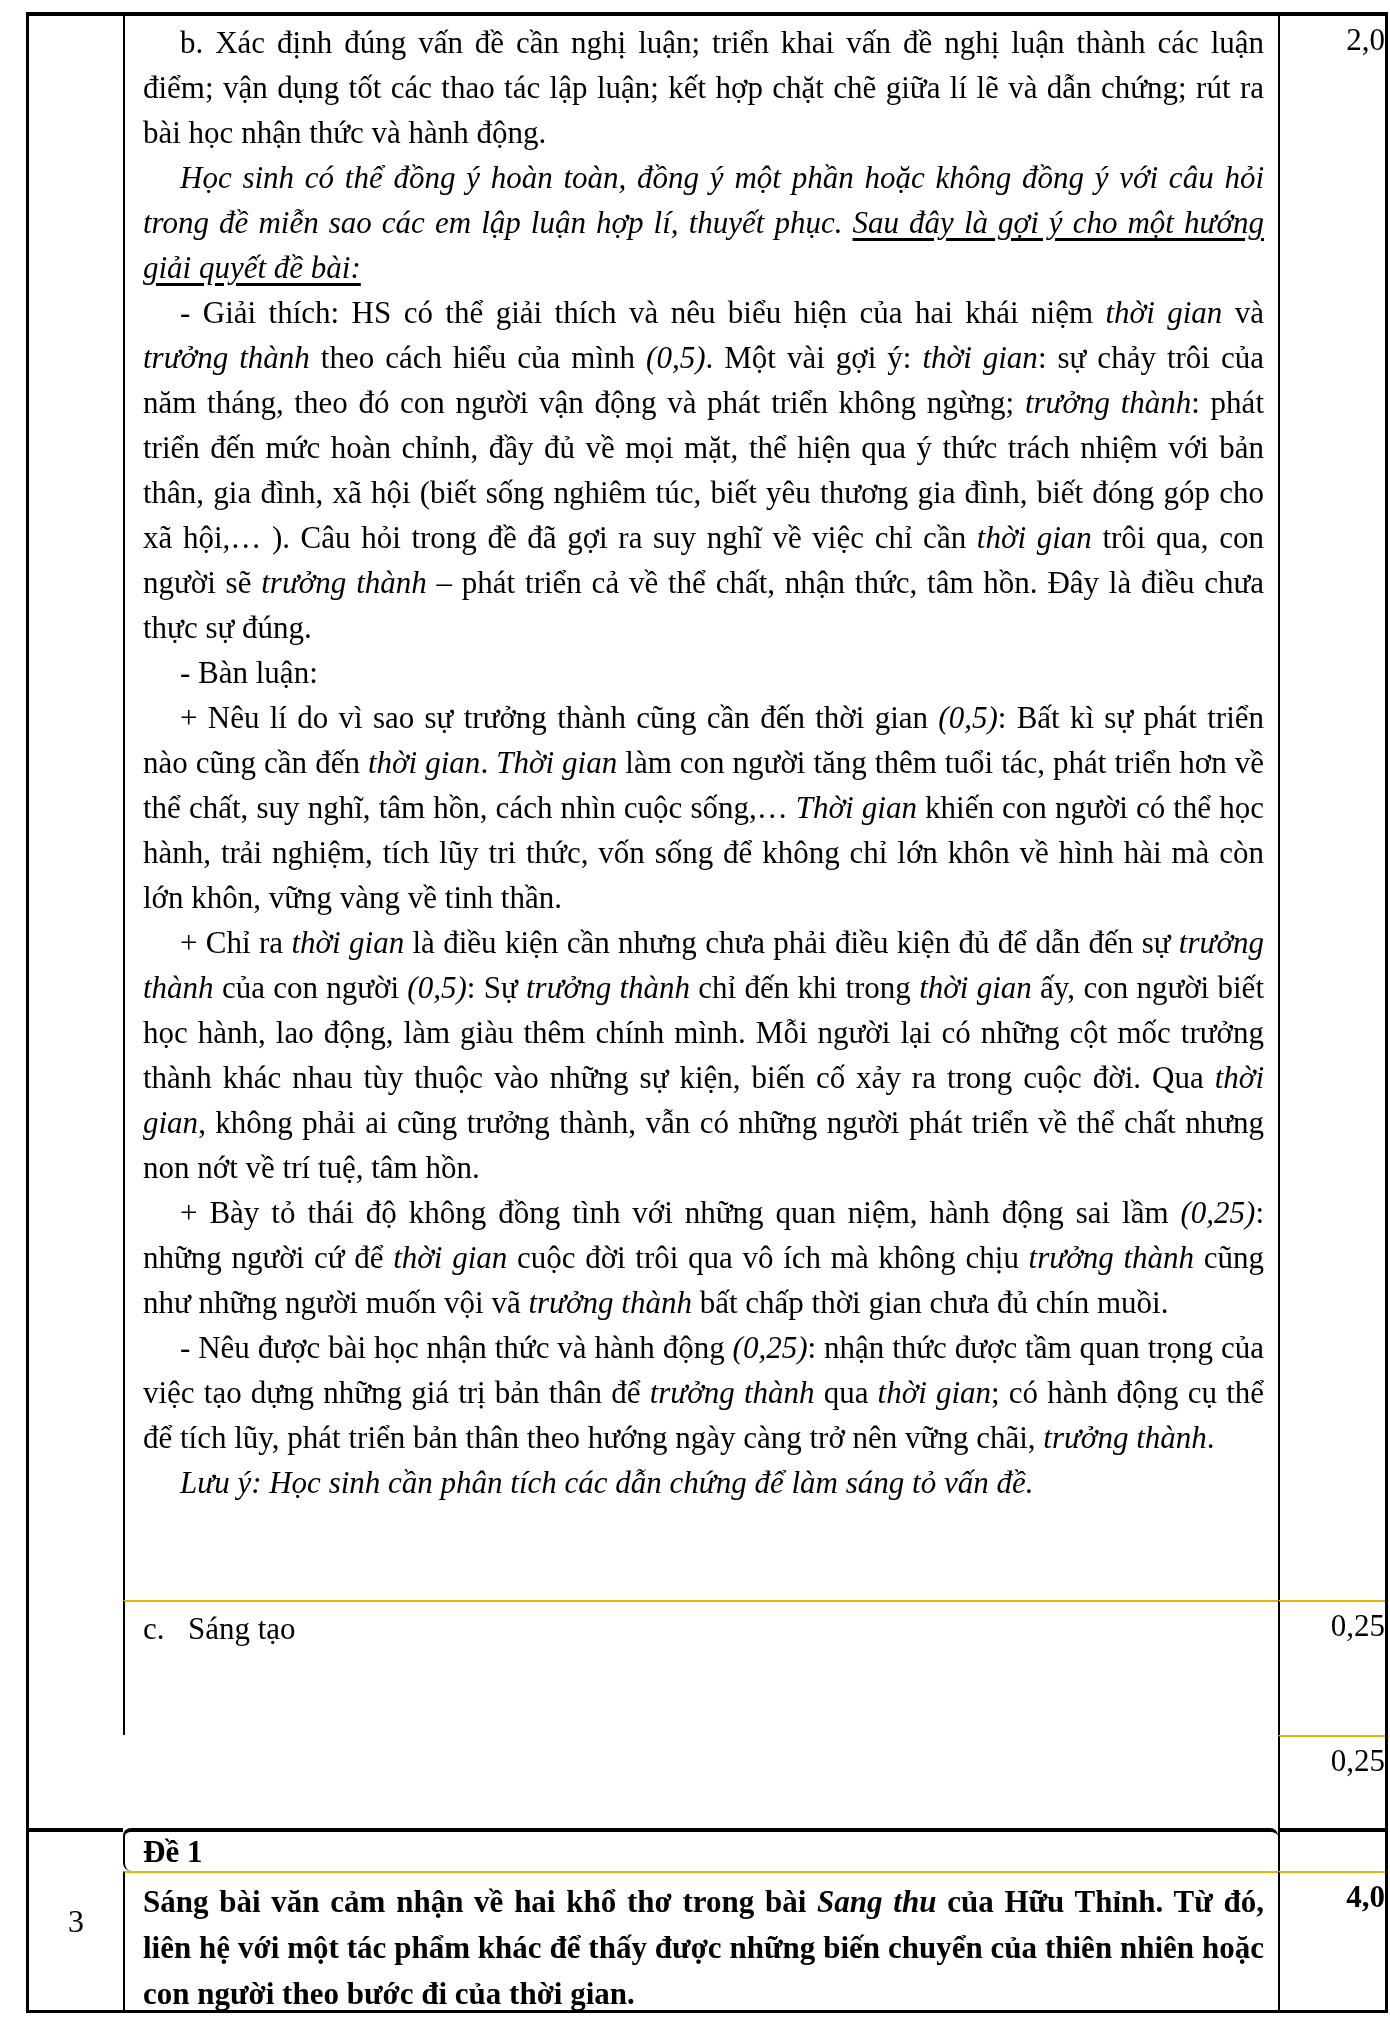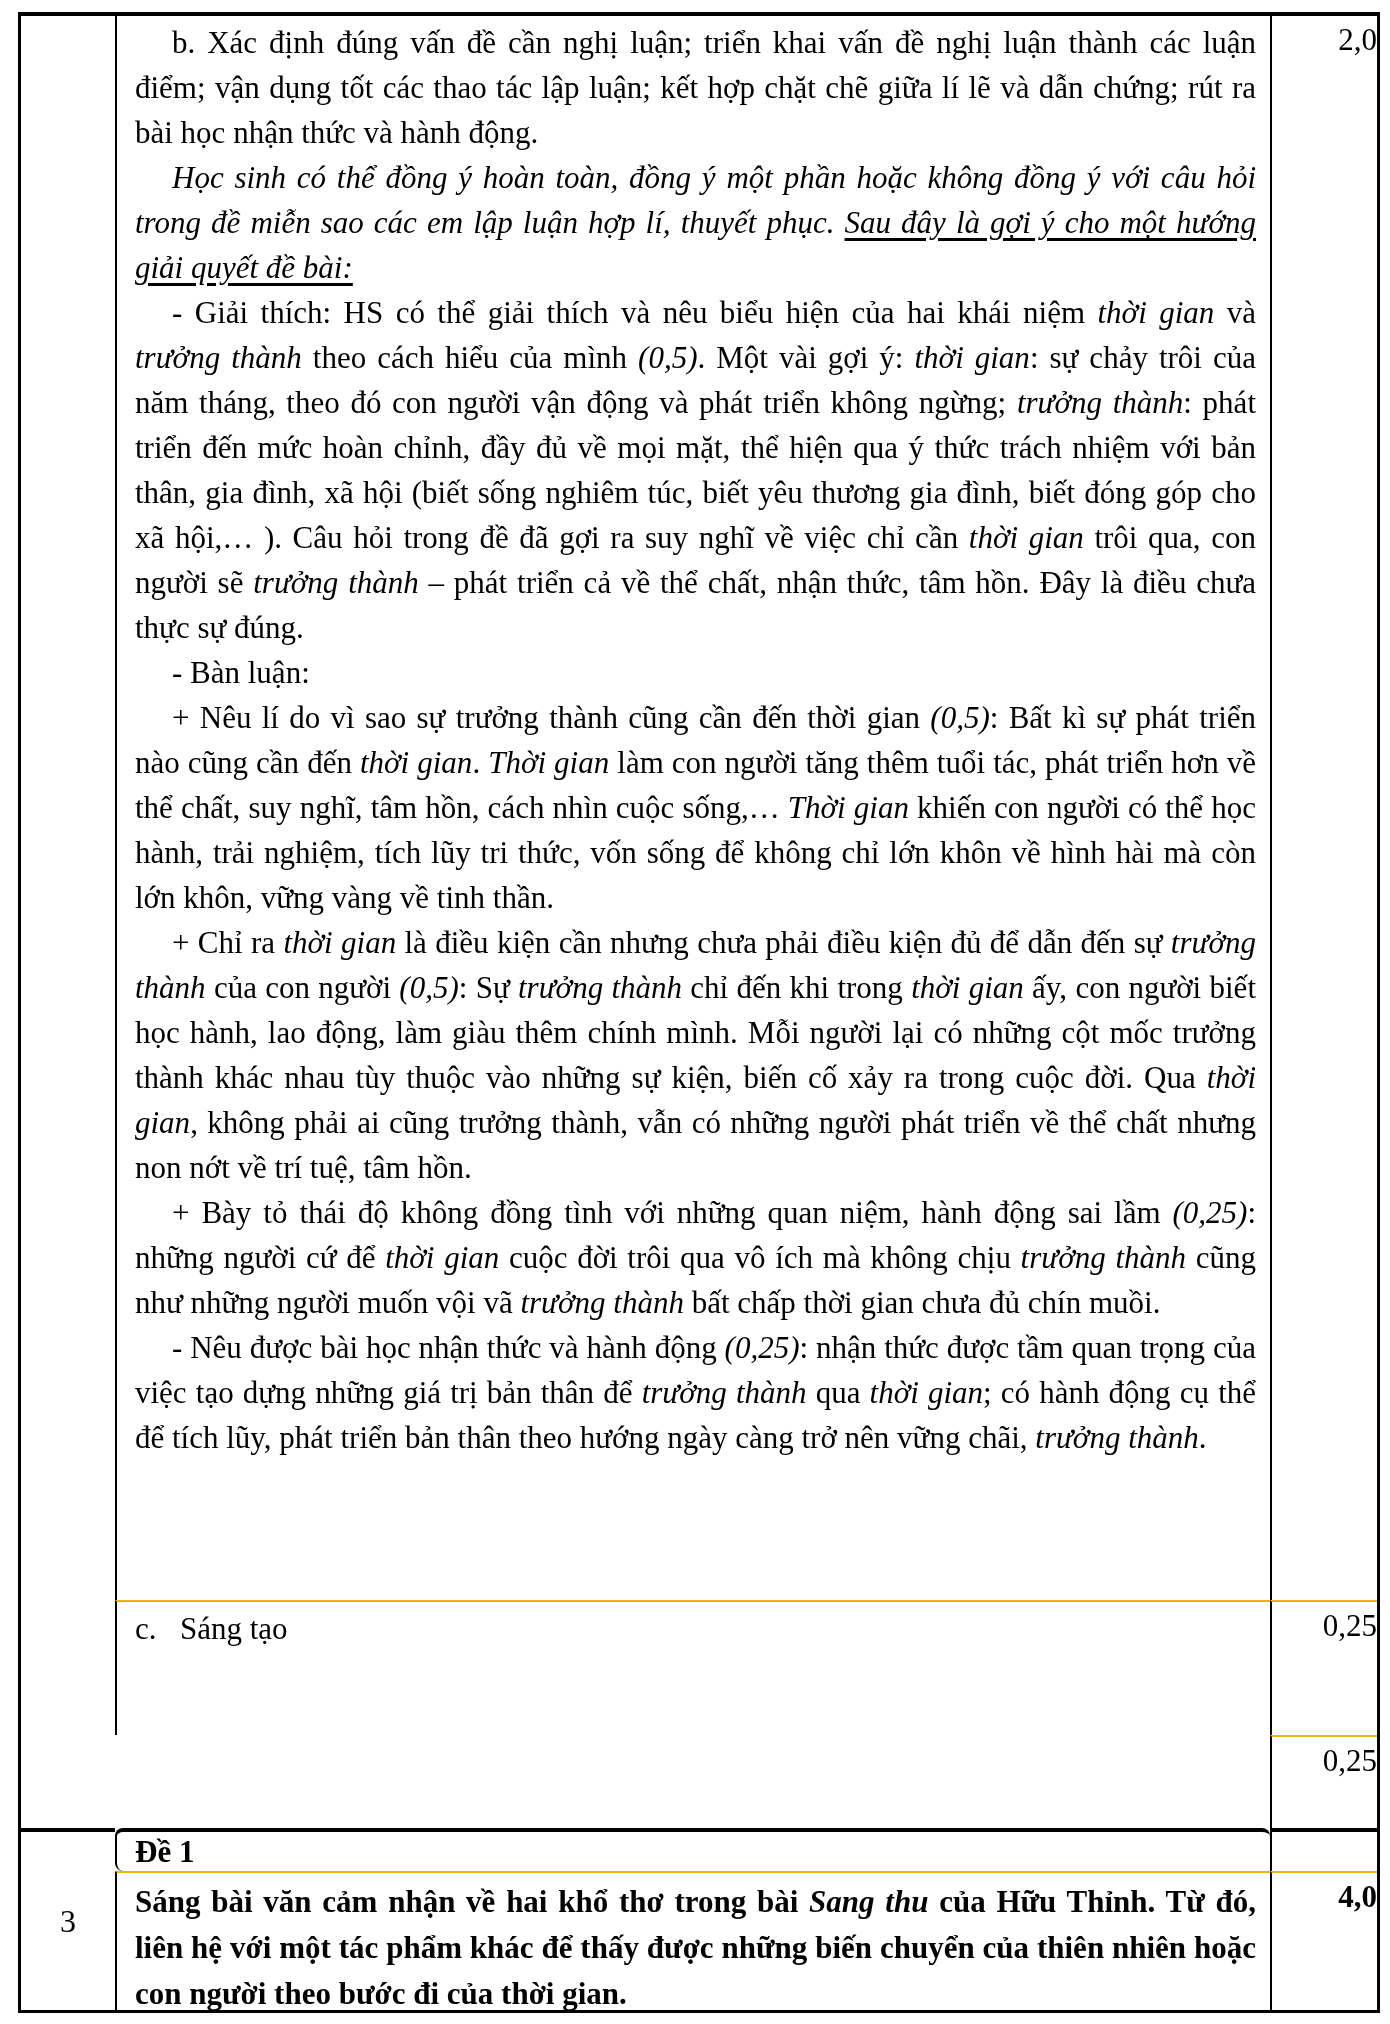--- a/index.html
+++ b/index.html
@@ -3,21 +3,21 @@
 <meta charset="utf-8">
 <title>Grading Rubric</title>
 <style>
   html,body{margin:0;padding:0;background:#ffffff;}
   body{width:1390px;height:2024px;position:relative;overflow:hidden;
        font-family:"Liberation Serif","DejaVu Serif",serif;color:#000;}
   .sheet{position:absolute;left:18px;top:12px;width:1362px;height:2001px;}
   .grid{display:grid;width:100%;height:100%;box-sizing:border-box;
         border:3px solid #000;border-top-width:4px;
         grid-template-columns:94px 1155px auto;
-        grid-template-rows:1584px 135px 93px 43px auto;}
+        grid-template-rows:1584px 135px 93px 43px auto;margin-left:8px;}
   .cell{box-sizing:border-box;overflow:hidden;}
   .num-col{display:flex;align-items:center;justify-content:center;
            font-size:32px;}
   .col2{border-left:2px solid #000;}
   .col3{border-left:2px solid #000;}
   .rt2{border-top:2px solid #eab308;}
   .rt4{border-top:4px solid #000;}
   .content{padding:4px 14px 0 18px;font-size:31px;line-height:45px;}
   .content p{margin:0;text-align:justify;}
   .para{text-indent:37px;}
@@ -42,20 +42,21 @@
 
     <div class="cell col2 content" style="grid-row:1;grid-column:2;">
       <p class="para"><span>b. Xác định đúng vấn đề cần nghị luận; triển khai vấn đề nghị luận thành các luận điểm; vận dụng tốt các thao tác lập luận; kết hợp chặt chẽ giữa lí lẽ và dẫn chứng; rút ra bài học nhận thức và hành động.</span></p>
       <p class="para"><span class="seg-i">Học sinh có thể đồng ý hoàn toàn, đồng ý một phần hoặc không đồng ý với câu hỏi trong đề miễn sao các em lập luận hợp lí, thuyết phục. </span><span class="seg-i seg-u">Sau đây là gợi ý cho một hướng giải quyết đề bài:</span></p>
       <p class="para"><span>- Giải thích: HS có thể giải thích và nêu biểu hiện của hai khái niệm </span><span class="seg-i">thời gian</span><span> và </span><span class="seg-i">trưởng thành</span><span> theo cách hiểu của mình </span><span class="seg-i">(0,5)</span><span>. Một vài gợi ý: </span><span class="seg-i">thời gian</span><span>: sự chảy trôi của năm tháng, theo đó con người vận động và phát triển không ngừng; </span><span class="seg-i">trưởng thành</span><span>: phát triển đến mức hoàn chỉnh, đầy đủ về mọi mặt, thể hiện qua ý thức trách nhiệm với bản thân, gia đình, xã hội (biết sống nghiêm túc, biết yêu thương gia đình, biết đóng góp cho xã hội,… ). Câu hỏi trong đề đã gợi ra suy nghĩ về việc chỉ cần </span><span class="seg-i">thời gian</span><span> trôi qua, con người sẽ </span><span class="seg-i">trưởng thành</span><span> – phát triển cả về thể chất, nhận thức, tâm hồn. Đây là điều chưa thực sự đúng.</span></p>
       <p class="para"><span>- Bàn luận:</span></p>
       <p class="para"><span>+ Nêu lí do vì sao sự trưởng thành cũng cần đến thời gian </span><span class="seg-i">(0,5)</span><span>: Bất kì sự phát triển nào cũng cần đến </span><span class="seg-i">thời gian</span><span>. </span><span class="seg-i">Thời gian</span><span> làm con người tăng thêm tuổi tác, phát triển hơn về thể chất, suy nghĩ, tâm hồn, cách nhìn cuộc sống,… </span><span class="seg-i">Thời gian</span><span> khiến con người có thể học hành, trải nghiệm, tích lũy tri thức, vốn sống để không chỉ lớn khôn về hình hài mà còn lớn khôn, vững vàng về tinh thần.</span></p>
       <p class="para"><span>+ Chỉ ra </span><span class="seg-i">thời gian</span><span> là điều kiện cần nhưng chưa phải điều kiện đủ để dẫn đến sự </span><span class="seg-i">trưởng thành</span><span> của con người </span><span class="seg-i">(0,5)</span><span>: Sự </span><span class="seg-i">trưởng thành</span><span> chỉ đến khi trong </span><span class="seg-i">thời gian</span><span> ấy, con người biết học hành, lao động, làm giàu thêm chính mình. Mỗi người lại có những cột mốc trưởng thành khác nhau tùy thuộc vào những sự kiện, biến cố xảy ra trong cuộc đời. Qua </span><span class="seg-i">thời gian</span><span>, không phải ai cũng trưởng thành, vẫn có những người phát triển về thể chất nhưng non nớt về trí tuệ, tâm hồn.</span></p>
       <p class="para"><span>+ Bày tỏ thái độ không đồng tình với những quan niệm, hành động sai lầm </span><span class="seg-i">(0,25)</span><span>: những người cứ để </span><span class="seg-i">thời gian</span><span> cuộc đời trôi qua vô ích mà không chịu </span><span class="seg-i">trưởng thành</span><span> cũng như những người muốn vội vã </span><span class="seg-i">trưởng thành</span><span> bất chấp thời gian chưa đủ chín muồi.</span></p>
       <p class="para"><span>- Nêu được bài học nhận thức và hành động </span><span class="seg-i">(0,25)</span><span>: nhận thức được tầm quan trọng của việc tạo dựng những giá trị bản thân để </span><span class="seg-i">trưởng thành</span><span> qua </span><span class="seg-i">thời gian</span><span>; có hành động cụ thể để tích lũy, phát triển bản thân theo hướng ngày càng trở nên vững chãi, </span><span class="seg-i">trưởng thành</span><span>.</span></p>
+      <p class="para"><span class="seg-i">Lưu ý: Học sinh cần phân tích các dẫn chứng để làm sáng tỏ vấn đề.</span></p>
     </div>
     <div class="cell col3 score" style="grid-row:1;grid-column:3;">2,0</div>
 
     <div class="cell col2 content rt2" style="grid-row:2;grid-column:2;">
       <p class="flush"><span class="li-label">c.</span><span>Sáng tạo</span></p>
     </div>
     <div class="cell col3 score rt2" style="grid-row:2;grid-column:3;">0,25</div>
 
     <div class="cell col3 score rt2" style="grid-row:3;grid-column:3;">0,25</div>
 

